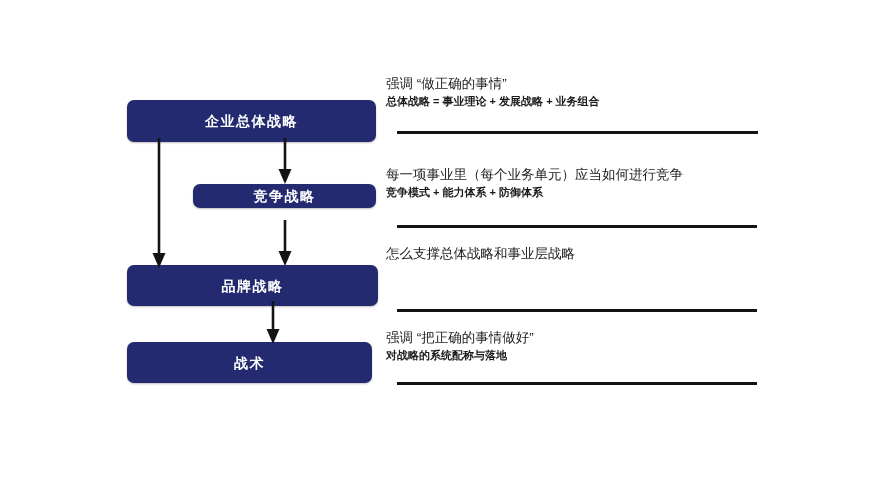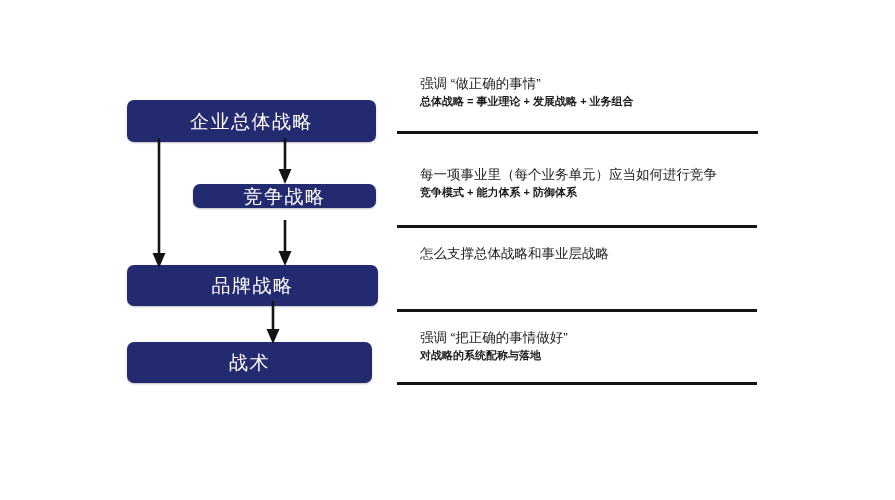--- a/index.html
+++ b/index.html
@@ -27,22 +27,22 @@
     background: #232a70;
     border-radius: 7px;
     display: flex;
     align-items: center;
     justify-content: center;
     box-sizing: border-box;
     box-shadow: 0 1px 2px rgba(0,0,0,0.25);
   }
   .flow-box-label {
     color: #ffffff;
-    font-size: 19px;
-    font-weight: normal;
+    font-size: 14px;
+    font-weight: bold;
     letter-spacing: 1.5px;
     line-height: 1;
     white-space: nowrap;
   }
 
   #box-0 { left: 127px; top: 100px;  width: 249px; height: 42px; }
   #box-1 { left: 193px; top: 184px;  width: 183px; height: 24px; }
   #box-2 { left: 127px; top: 265px;  width: 251px; height: 41px; }
   #box-3 { left: 127px; top: 342px;  width: 245px; height: 41px; }
 
@@ -55,21 +55,21 @@
     stroke: #141414;
     stroke-width: 2.6;
   }
   .connector polygon {
     fill: #141414;
   }
 
   
   .note {
     position: absolute;
-    left: 420px;
+    left: 386px;
     width: 400px;
   }
   .note-line {
     color: #1b1b1b;
     white-space: nowrap;
     line-height: 1.45;
   }
   .note-line.plain {
     font-size: 13.5px;
     font-weight: normal;

